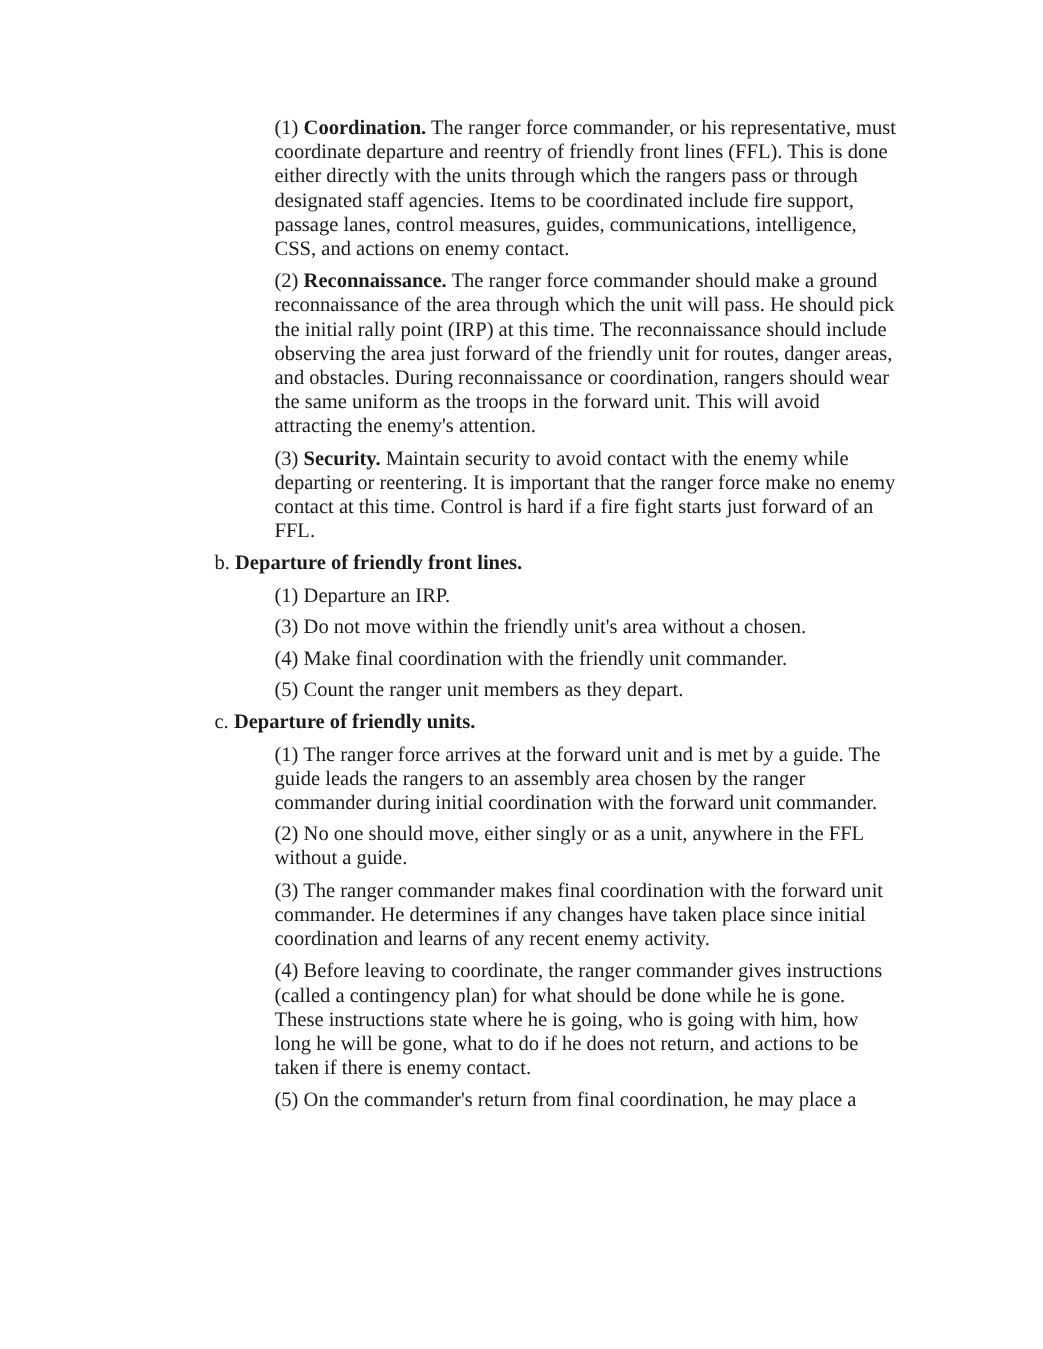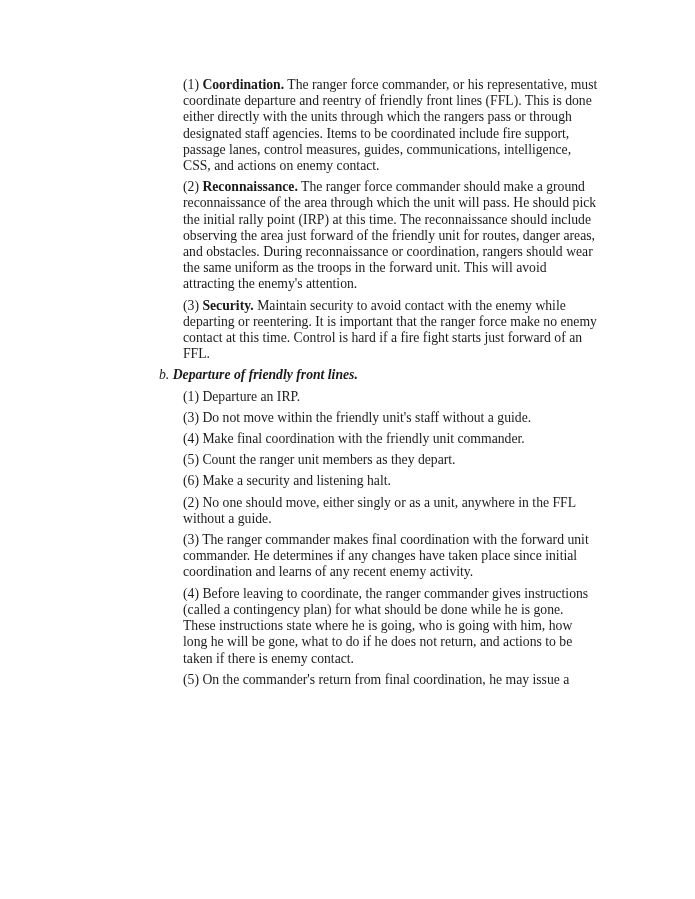--- a/index.html
+++ b/index.html
@@ -23,55 +23,55 @@
     width: 456px;
     font-size: 13.7px;
     line-height: 16.2px;
     text-align: left;
   }
   .para {
     margin: 0 0 5px 40px;
     width: 415px;
   }
   .heading {
-    margin: 2px 0 5px 16px;
+    margin: 2px 0 5px 0;
     width: 456px;
-    font-style: italic;
   }
   b { font-weight: bold; }
 </style>
 </head>
 <body>
 
 <div class="page">
   <div class="content">
 
     <p class="para"><span>(1)</span> <b>Coordination.</b> <span>The ranger force commander, or his representative, must coordinate departure and reentry of friendly front lines (FFL). This is done either directly with the units through which the rangers pass or through designated staff agencies. Items to be coordinated include fire support, passage lanes, control measures, guides, communications, intelligence, CSS, and actions on enemy contact.</span></p>
 
     <p class="para"><span>(2)</span> <b>Reconnaissance.</b> <span>The ranger force commander should make a ground reconnaissance of the area through which the unit will pass. He should pick the initial rally point (IRP) at this time. The reconnaissance should include observing the area just forward of the friendly unit for routes, danger areas, and obstacles. During reconnaissance or coordination, rangers should wear the same uniform as the troops in the forward unit. This will avoid attracting the enemy's attention.</span></p>
 
     <p class="para"><span>(3)</span> <b>Security.</b> <span>Maintain security to avoid contact with the enemy while departing or reentering. It is important that the ranger force make no enemy contact at this time. Control is hard if a fire fight starts just forward of an FFL.</span></p>
 
     <p class="heading"><span>b.</span> <b>Departure of friendly front lines.</b></p>
 
     <p class="para"><span>(1)</span> <span>Departure an IRP.</span></p>
 
 
-    <p class="para"><span>(3)</span> <span>Do not move within the friendly unit's staff without a guide.</span></p>
+    <p class="para"><span>(3)</span> <span>Do not move within the friendly unit's area without a chosen.</span></p>
 
     <p class="para"><span>(4)</span> <span>Make final coordination with the friendly unit commander.</span></p>
 
     <p class="para"><span>(5)</span> <span>Count the ranger unit members as they depart.</span></p>
 
-    <p class="para"><span>(6)</span> <span>Make a security and listening halt.</span></p>
 
+    <p class="heading"><span>c.</span> <b>Departure of friendly units.</b></p>
 
+    <p class="para"><span>(1)</span> <span>The ranger force arrives at the forward unit and is met by a guide. The guide leads the rangers to an assembly area chosen by the ranger commander during initial coordination with the forward unit commander.</span></p>
 
     <p class="para"><span>(2)</span> <span>No one should move, either singly or as a unit, anywhere in the FFL without a guide.</span></p>
 
     <p class="para"><span>(3)</span> <span>The ranger commander makes final coordination with the forward unit commander. He determines if any changes have taken place since initial coordination and learns of any recent enemy activity.</span></p>
 
     <p class="para"><span>(4)</span> <span>Before leaving to coordinate, the ranger commander gives instructions (called a contingency plan) for what should be done while he is gone. These instructions state where he is going, who is going with him, how long he will be gone, what to do if he does not return, and actions to be taken if there is enemy contact.</span></p>
 
-    <p class="para"><span>(5)</span> <span>On the commander's return from final coordination, he may issue a</span></p>
+    <p class="para"><span>(5)</span> <span>On the commander's return from final coordination, he may place a</span></p>
 
   </div>
 </div>
 
 </body></html>

